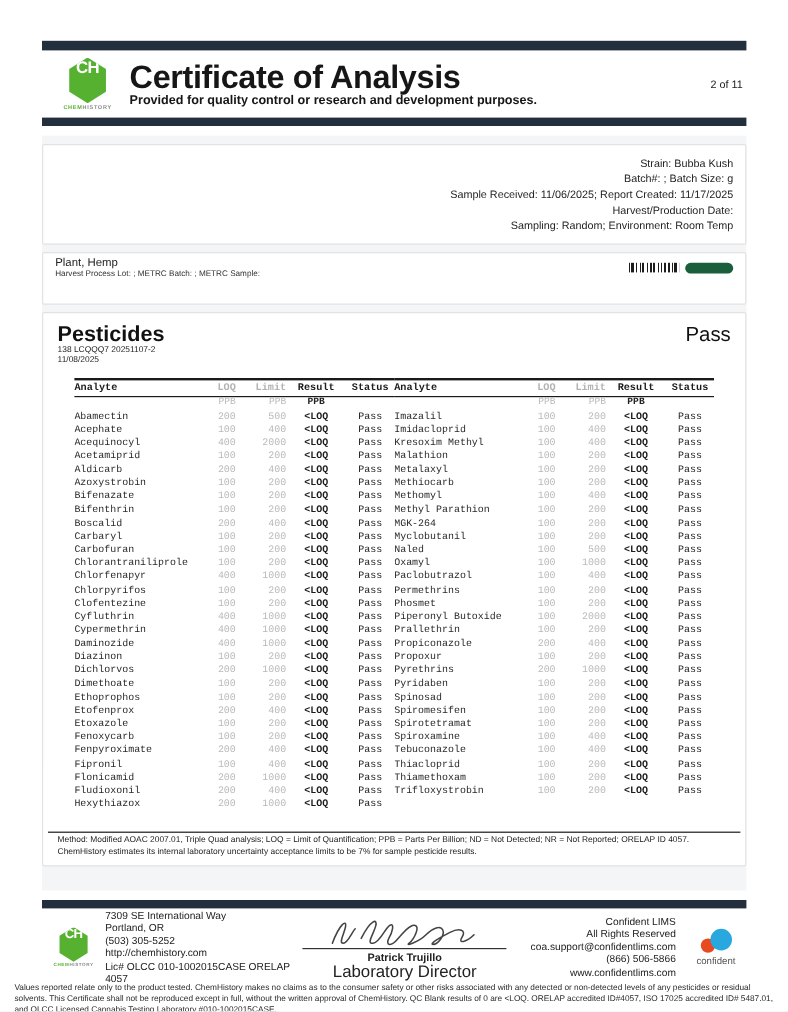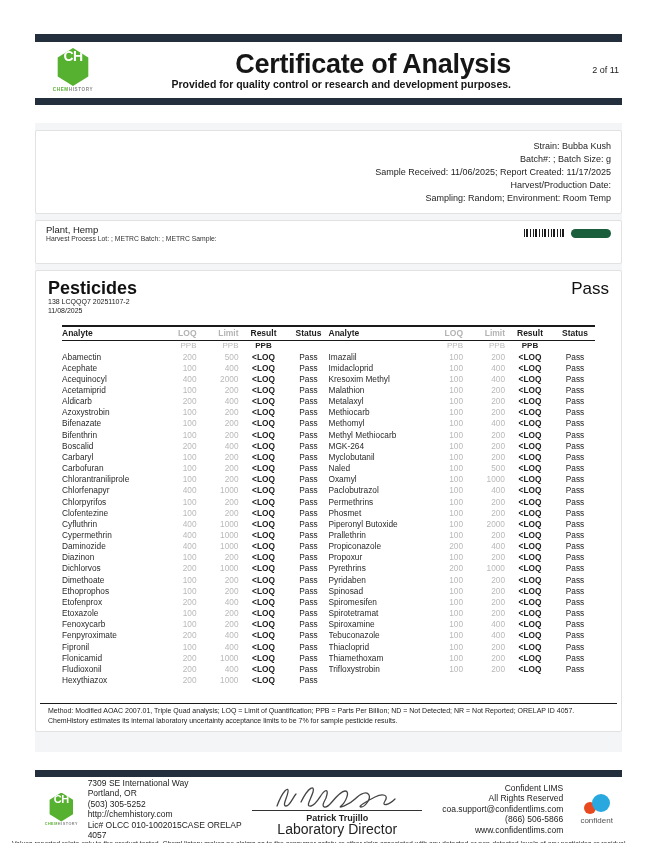--- a/index.html
+++ b/index.html
@@ -14,48 +14,48 @@
   
   .header { height:56px; display:flex; align-items:center; padding:0 38px; }
   .logo-block { width:70px; text-align:center; }
   .hexagon { width:34px; height:38px; margin:0 auto; background:#56b130;
     clip-path:polygon(50% 0%, 95% 25%, 95% 75%, 50% 100%, 5% 75%, 5% 25%);
     display:flex; justify-content:center; }
   .hex-ch { color:#fff; font-size:14px; font-weight:bold; letter-spacing:-0.5px; }
   .logo-caption { font-size:4.6px; letter-spacing:0.6px; margin-top:1px; }
   .cap-green { color:#56b130; font-weight:bold; }
   .cap-gray { color:#8a8a8a; font-weight:bold; }
-  .title-block { flex:1; text-align:right; }
+  .title-block { flex:1; text-align:left; }
   .doc-title { font-size:27px; font-weight:600; color:#161616; letter-spacing:-0.3px; line-height:28px; }
   .doc-subtitle { font-size:10.5px; font-weight:bold; color:#161616; margin-top:0px; }
   .powered-block { width:108px; text-align:right; font-size:9px; color:#222; line-height:11px; }
 
   
-  .content { background:#f4f5f6; margin:18px 35px; padding:7px 0 20px 0; }
+  .content { background:#f4f5f6; margin:8px 35px; padding:7px 0 20px 0; }
   .card { background:#fff; border:1px solid #e2e2e2; border-radius:2px; }
   .card-info { height:84px; margin-bottom:6px; display:flex; flex-direction:column; justify-content:center; align-items:flex-end; padding:6px 10px; }
   .info-line { font-size:9px; line-height:13px; color:#1e1e1e; text-align:right; }
 
   .card-sample { height:44px; margin-bottom:6px; padding:4px 10px 4px 10px; display:flex; }
   .sample-left { flex:1; }
   .sample-name { font-size:18px; font-weight:600; line-height:19px; color:#111; }
   .sample-type { font-size:9.5px; line-height:10px; color:#222; }
   .sample-metrc { font-size:6.8px; line-height:8px; color:#333; }
   .sample-right { display:flex; align-items:flex-start; gap:5px; padding-top:4px; }
   .barcode { width:42px; height:8px;
     background:repeating-linear-gradient(90deg,#1c1c1c 0 1px,transparent 1px 2px,#1c1c1c 2px 4px,transparent 4px 6px,#1c1c1c 6px 7px,transparent 7px 9px); }
   .status-pill { width:40px; height:9px; border-radius:4.5px; background:#1b5e3b; }
 
   .card-pesticides { height:462px; display:flex; flex-direction:column; padding:8px 0 0 0; }
   .pest-head { display:flex; align-items:flex-start; padding:0 12px; }
   .pest-title { font-size:18px; font-weight:600; color:#111; line-height:19px; }
   .pest-status { margin-left:auto; font-size:17px; color:#111; line-height:19px; }
   .pest-ids { padding:0 12px; font-size:7px; line-height:8.5px; color:#222; }
 
-  .tables-wrap { display:flex; gap:0; padding:10px 26px 0 26px; }
+  .tables-wrap { display:flex; gap:0; padding:10px 26px 0 26px;font-family:Liberation Mono, monospace; }
   .ptable { flex:1; }
   .thead, .trow, .tunits { display:grid; grid-template-columns:1fr 32px 38px 42px 40px; column-gap:4px; }
   .thead { border-top:2px solid #1a1a1a; border-bottom:1.5px solid #1a1a1a; font-size:8.5px; font-weight:bold; line-height:13px; }
   .thead .h-loq, .thead .h-limit { color:#b3b3b3; text-align:right; }
   .thead .h-result { text-align:center; }
   .thead .h-status { text-align:center; }
   .tunits { font-size:8px; line-height:10.5px; color:#b9b9b9; }
   .tunits .u-result { color:#222; font-weight:bold; text-align:center; }
   .tunits .u-num { text-align:right; }
   .trow { font-size:8.3px; line-height:11.15px; }
@@ -431,21 +431,21 @@
                 <div class="tcell c-stat">Pass</div>
               </div>
               <div class="trow">
                 <div class="tcell c-name">Methomyl</div>
                 <div class="tcell c-num">100</div>
                 <div class="tcell c-num">400</div>
                 <div class="tcell c-res">&lt;LOQ</div>
                 <div class="tcell c-stat">Pass</div>
               </div>
               <div class="trow">
-                <div class="tcell c-name">Methyl Methiocarb</div>
+                <div class="tcell c-name">Methyl Parathion</div>
                 <div class="tcell c-num">100</div>
                 <div class="tcell c-num">200</div>
                 <div class="tcell c-res">&lt;LOQ</div>
                 <div class="tcell c-stat">Pass</div>
               </div>
               <div class="trow">
                 <div class="tcell c-name">MGK-264</div>
                 <div class="tcell c-num">100</div>
                 <div class="tcell c-num">200</div>
                 <div class="tcell c-res">&lt;LOQ</div>

